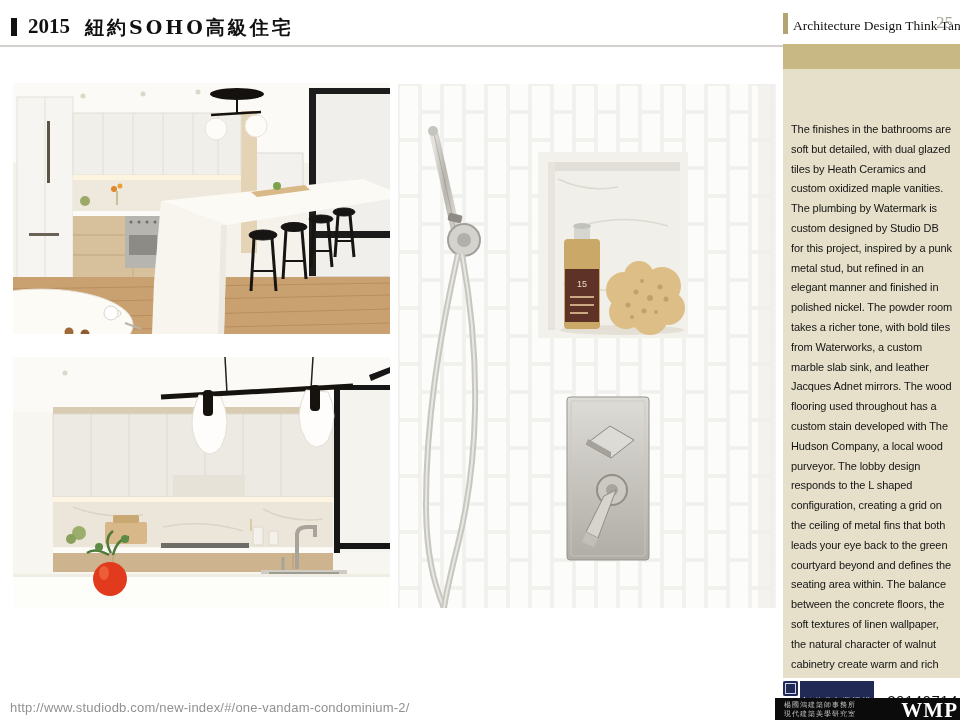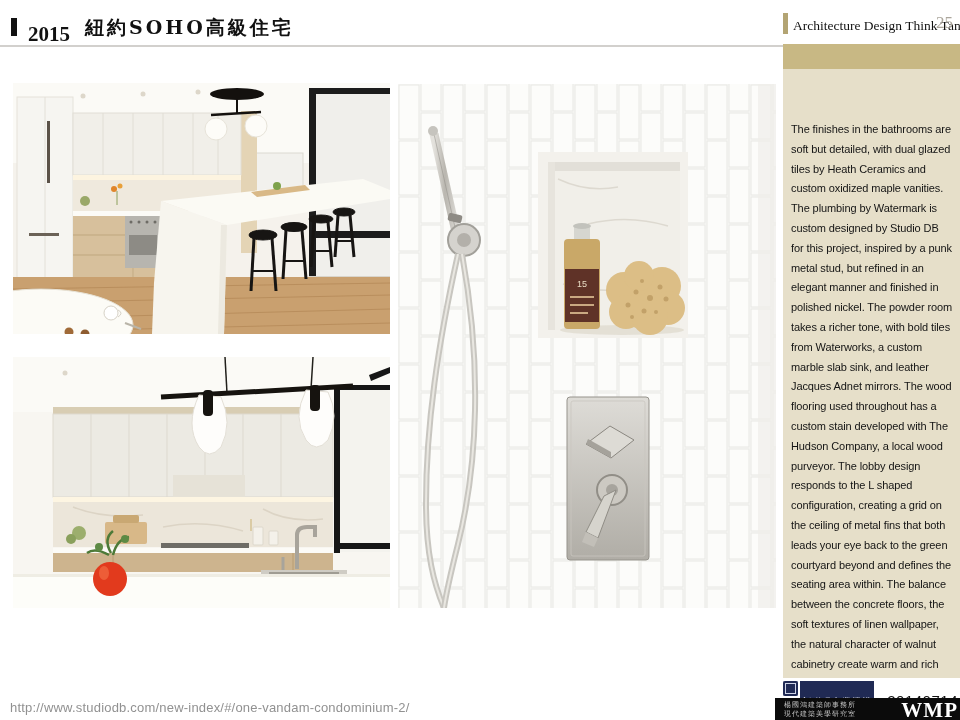--- a/index.html
+++ b/index.html
@@ -2,21 +2,21 @@
 <html><head>
 <meta charset="utf-8">
 <style>
   html,body{margin:0;padding:0;background:#e9e9e9;}
   .slide{position:relative;width:960px;height:720px;background:#ffffff;overflow:hidden;
          font-family:"Liberation Sans",sans-serif;}
 
   
   .hdr-tick{position:absolute;left:11px;top:18px;width:6px;height:18px;background:#111;}
   .title-year{position:absolute;left:28px;top:14px;font-family:"Liberation Serif",serif;
-              font-weight:bold;font-size:21px;color:#111;margin-top:8px;}
+              font-weight:bold;font-size:21px;color:#111;}
   .title-zh{position:absolute;left:85px;top:15px;font-family:"DejaVu Serif","Liberation Serif",serif;
             font-weight:bold;font-size:19px;letter-spacing:3px;color:#111;}
   .title-en{position:absolute;left:240px;top:16px;font-family:"Liberation Serif",serif;
             font-size:18px;color:#111;}
   .hdr-right-tick{position:absolute;left:783px;top:13px;width:5px;height:21px;background:#b3a473;}
   .hdr-right-label{position:absolute;left:793px;top:18px;font-family:"Liberation Serif",serif;
                    font-size:13.5px;color:#111;white-space:nowrap;}
   .page-num{position:absolute;left:936px;top:13px;font-family:"Liberation Serif",serif;
             font-size:17px;color:#aba69c;}
   .hdr-rule{position:absolute;left:0;top:45px;width:783px;height:2px;background:#d2d0cd;}

